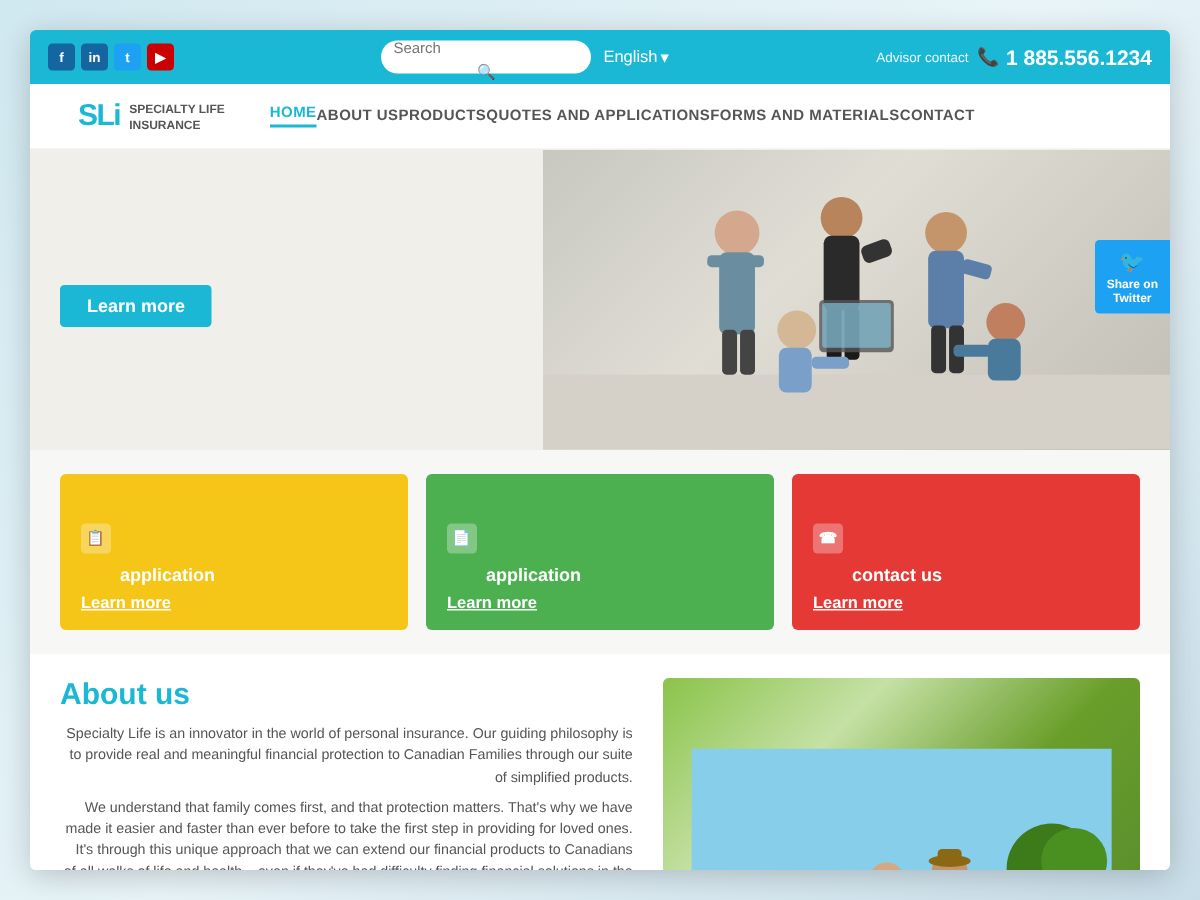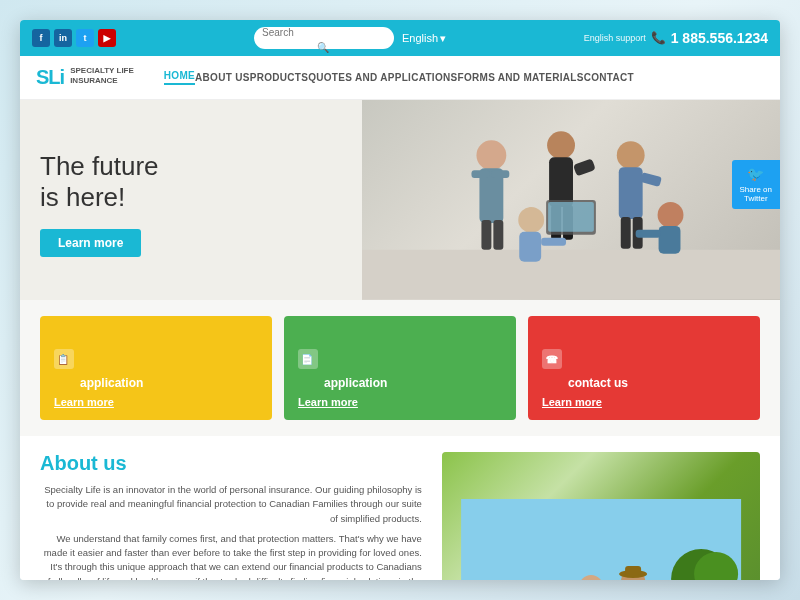--- a/index.html
+++ b/index.html
@@ -116,23 +116,24 @@
       height: 44px;
       display: flex;
       align-items: center;
       padding: 0 16px;
       border-bottom: 1px solid #eee;
       flex-shrink: 0;
       gap: 20px;
     }
     .logo-area {
       display: flex;
-      align-items: flex-start;
+      align-items: flex-end;
       gap: 6px;
       margin-right: 10px;
+      margin-left: 16px;
     }
     .logo-sli {
       font-size: 20px;
       font-weight: 900;
       color: #1ab8d4;
       letter-spacing: -1px;
     }
     .logo-text {
       font-size: 8px;
       color: #555;
@@ -352,21 +353,21 @@
       <div class="search-box">
         <input type="text" placeholder="Search" style="">
         <span class="search-icon-small">🔍</span>
       </div>
       <div class="lang-selector">
         <span>English</span>
         <span>▾</span>
       </div>
     </div>
     <div class="top-bar-right">
-      <div class="advisor-label">English support</div>
+      <div class="advisor-label">Advisor contact</div>
       <div class="phone-number">
         <span class="phone-icon">📞</span>
         <span>1 885.556.1234</span>
       </div>
     </div>
   </div>
 
   <div class="nav-bar">
     <div class="logo-area">
       <div class="logo-sli">SLi</div>
@@ -382,24 +383,20 @@
       <a class="nav-link">QUOTES AND APPLICATIONS</a>
       <a class="nav-link">FORMS AND MATERIALS</a>
       <a class="nav-link">CONTACT</a>
     </div>
   </div>
 
   <div class="main-content">
 
     <div class="hero-section">
       <div class="hero-text-area">
-        <div class="hero-title">
-          <div>The future</div>
-          <div>is here!</div>
-        </div>
         <button class="learn-more-btn">Learn more</button>
       </div>
       <div class="hero-image">
         <div class="hero-image-placeholder">
 
           <svg class="people-group" viewBox="0 0 420 200" xmlns="http://www.w3.org/2000/svg">
 
             <rect x="0" y="150" width="420" height="50" fill="#d5d0c8"></rect>
 
             <ellipse cx="130" cy="55" rx="15" ry="15" fill="#d4a88c"></ellipse>
@@ -429,21 +426,21 @@
             <rect x="298" y="126" width="22" height="28" rx="5" fill="#4a7a9b"></rect>
             <rect x="275" y="130" width="25" height="8" rx="3" fill="#4a7a9b"></rect>
 
             <rect x="185" y="100" width="50" height="35" rx="3" fill="#555" opacity="0.8"></rect>
             <rect x="187" y="102" width="46" height="30" rx="2" fill="#87ceeb" opacity="0.6"></rect>
           </svg>
         </div>
 
         <div class="twitter-share-btn">
           <span class="twitter-bird">🐦</span>
-          <span style="font-size:8px; color:#fff; text-align:center;">Share on<br>Twitter</span>
+          <span style="font-size:8px; color:#fff; text-align:center;font-weight:bold;">Share on<br>Twitter</span>
         </div>
       </div>
     </div>
 
     <div class="cta-section">
       <div class="cta-card yellow">
         <div class="cta-card-header">
           <div class="cta-icon">📋</div>
           <span class="cta-card-title">application</span>
         </div>

